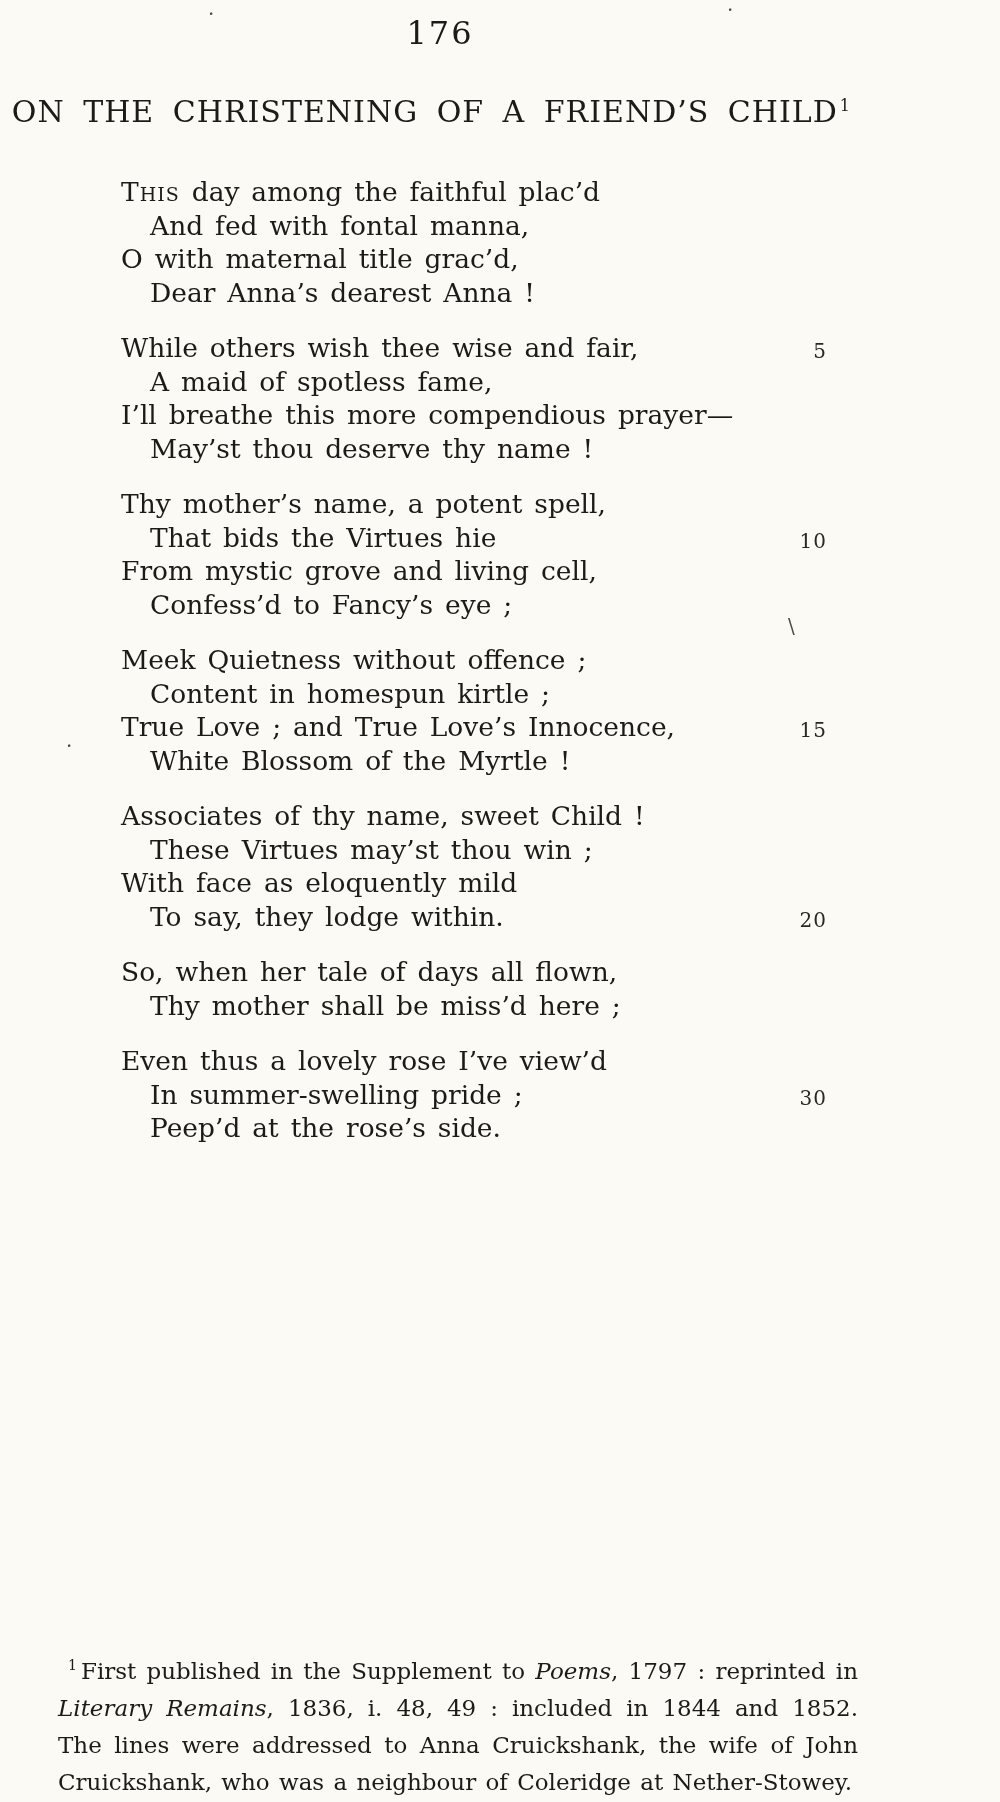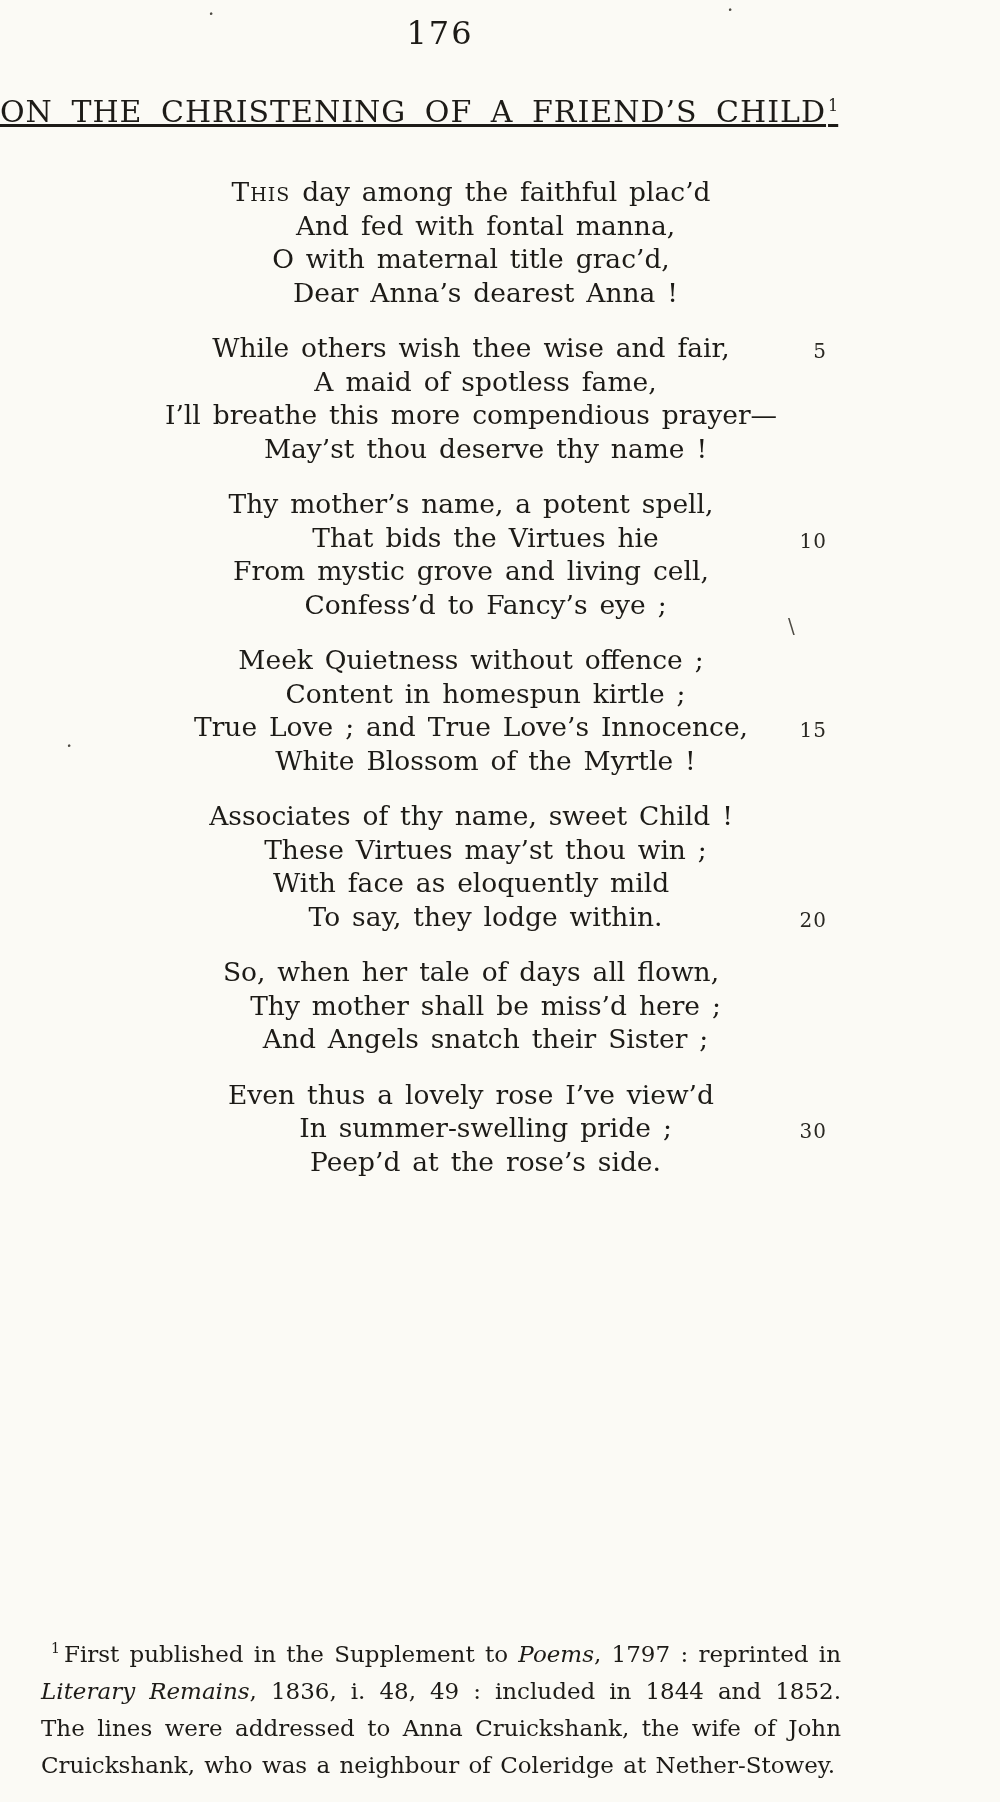--- a/index.html
+++ b/index.html
@@ -19,40 +19,38 @@
   }
   .page-number {
     text-align: center;
     font-size: 32px;
     padding-top: 14px;
     letter-spacing: 2px;
     margin-right: 120px; 
   }
   .poem-title {
     margin: 42px 0 0 0;
-    text-align: left;
+    text-align: right;
     font-size: 30px;
     font-weight: 500;
     letter-spacing: 1px;
     word-spacing: 8px;
     white-space: nowrap;
     margin-right: 150px;
-    text-decoration: underline;
   }
   .poem-title sup {
     font-size: 16px;
     vertical-align: super;
     letter-spacing: 0;
     margin-left: 2px;
   }
   .poem {
     margin: 46px 0 0 121px;
     width: 700px;
     font-size: 26.5px;
-    text-align: center;
   }
   .stanza { margin-bottom: 22px; }
   .line {
     position: relative;
     line-height: 33.5px;
     word-spacing: 3.5px;
     white-space: nowrap;
   }
   .line.indent { padding-left: 29px; }
   .line-num {
@@ -70,21 +68,21 @@
   .footnote {
     position: absolute;
     left: 41px;
     top: 1630px;
     width: 800px;
     font-size: 23px;
     line-height: 37px;
     text-align: justify;
     text-indent: 10px;
     word-spacing: 2px;
-    margin: 0;
+    margin: 17px;
   }
   .footnote sup {
     font-size: 14px;
     vertical-align: super;
     margin-right: 4px;
   }
   .footnote em { font-style: italic; }
   .artifact {
     position: absolute;
     color: #4d4a43;
@@ -129,21 +127,20 @@
       </div>
       <div class="stanza">
         <div class="line"><span>Associates of thy name, sweet Child !</span></div>
         <div class="line indent"><span>These Virtues may’st thou win ;</span></div>
         <div class="line"><span>With face as eloquently mild</span></div>
         <div class="line indent"><span>To say, they lodge within.</span><span class="line-num">20</span></div>
       </div>
       <div class="stanza">
         <div class="line"><span>So, when her tale of days all flown,</span></div>
         <div class="line indent"><span>Thy mother shall be miss’d here ;</span></div>
-        <div class="line indent"><span>And Angels snatch their Sister ;</span></div>
       </div>
       <div class="stanza">
         <div class="line"><span>Even thus a lovely rose I’ve view’d</span></div>
         <div class="line indent"><span>In summer-swelling pride ;</span><span class="line-num">30</span></div>
         <div class="line indent"><span>Peep’d at the rose’s side.</span></div>
       </div>
     </div>
 
   <p class="footnote"><sup>1</sup><span id="footnote-text"><span>First published in the Supplement to </span><em>Poems</em><span>, 1797 : reprinted in </span><em>Literary Remains</em><span>, 1836, i. 48, 49 : included in 1844 and 1852.  The lines were addressed to Anna Cruickshank, the wife of John Cruickshank, who was a neighbour of Coleridge at Nether-Stowey.</span></span></p>
 

